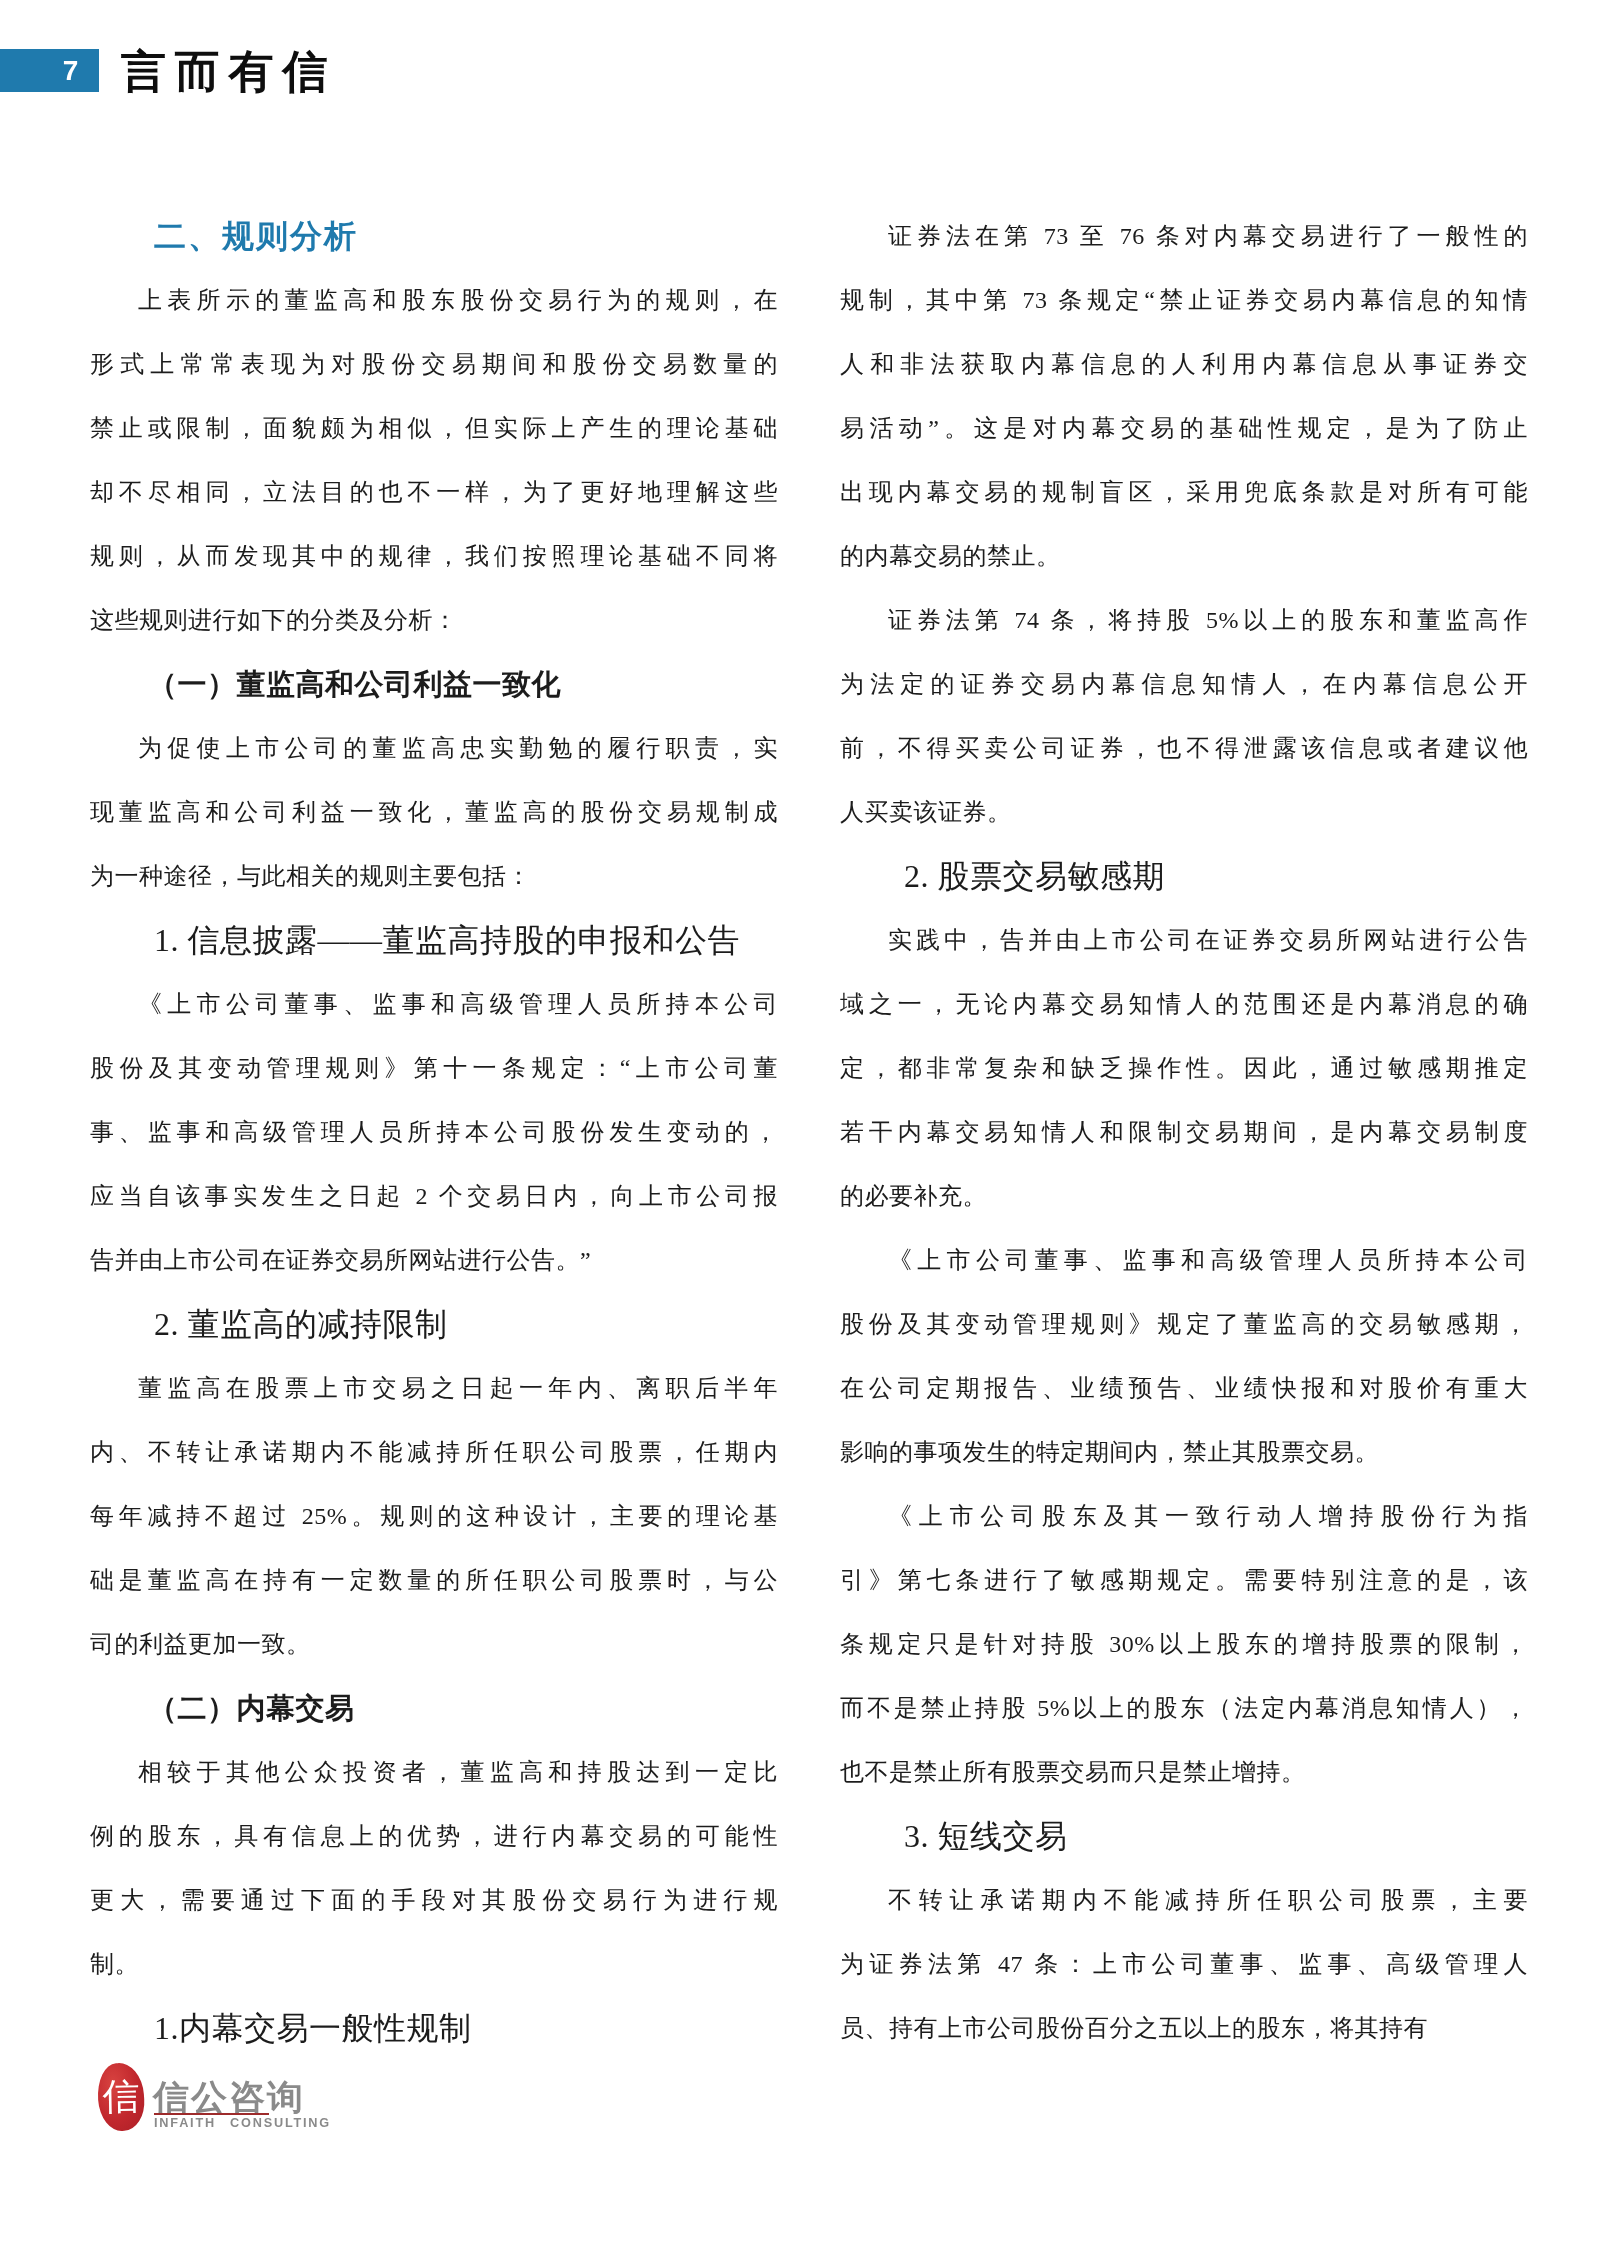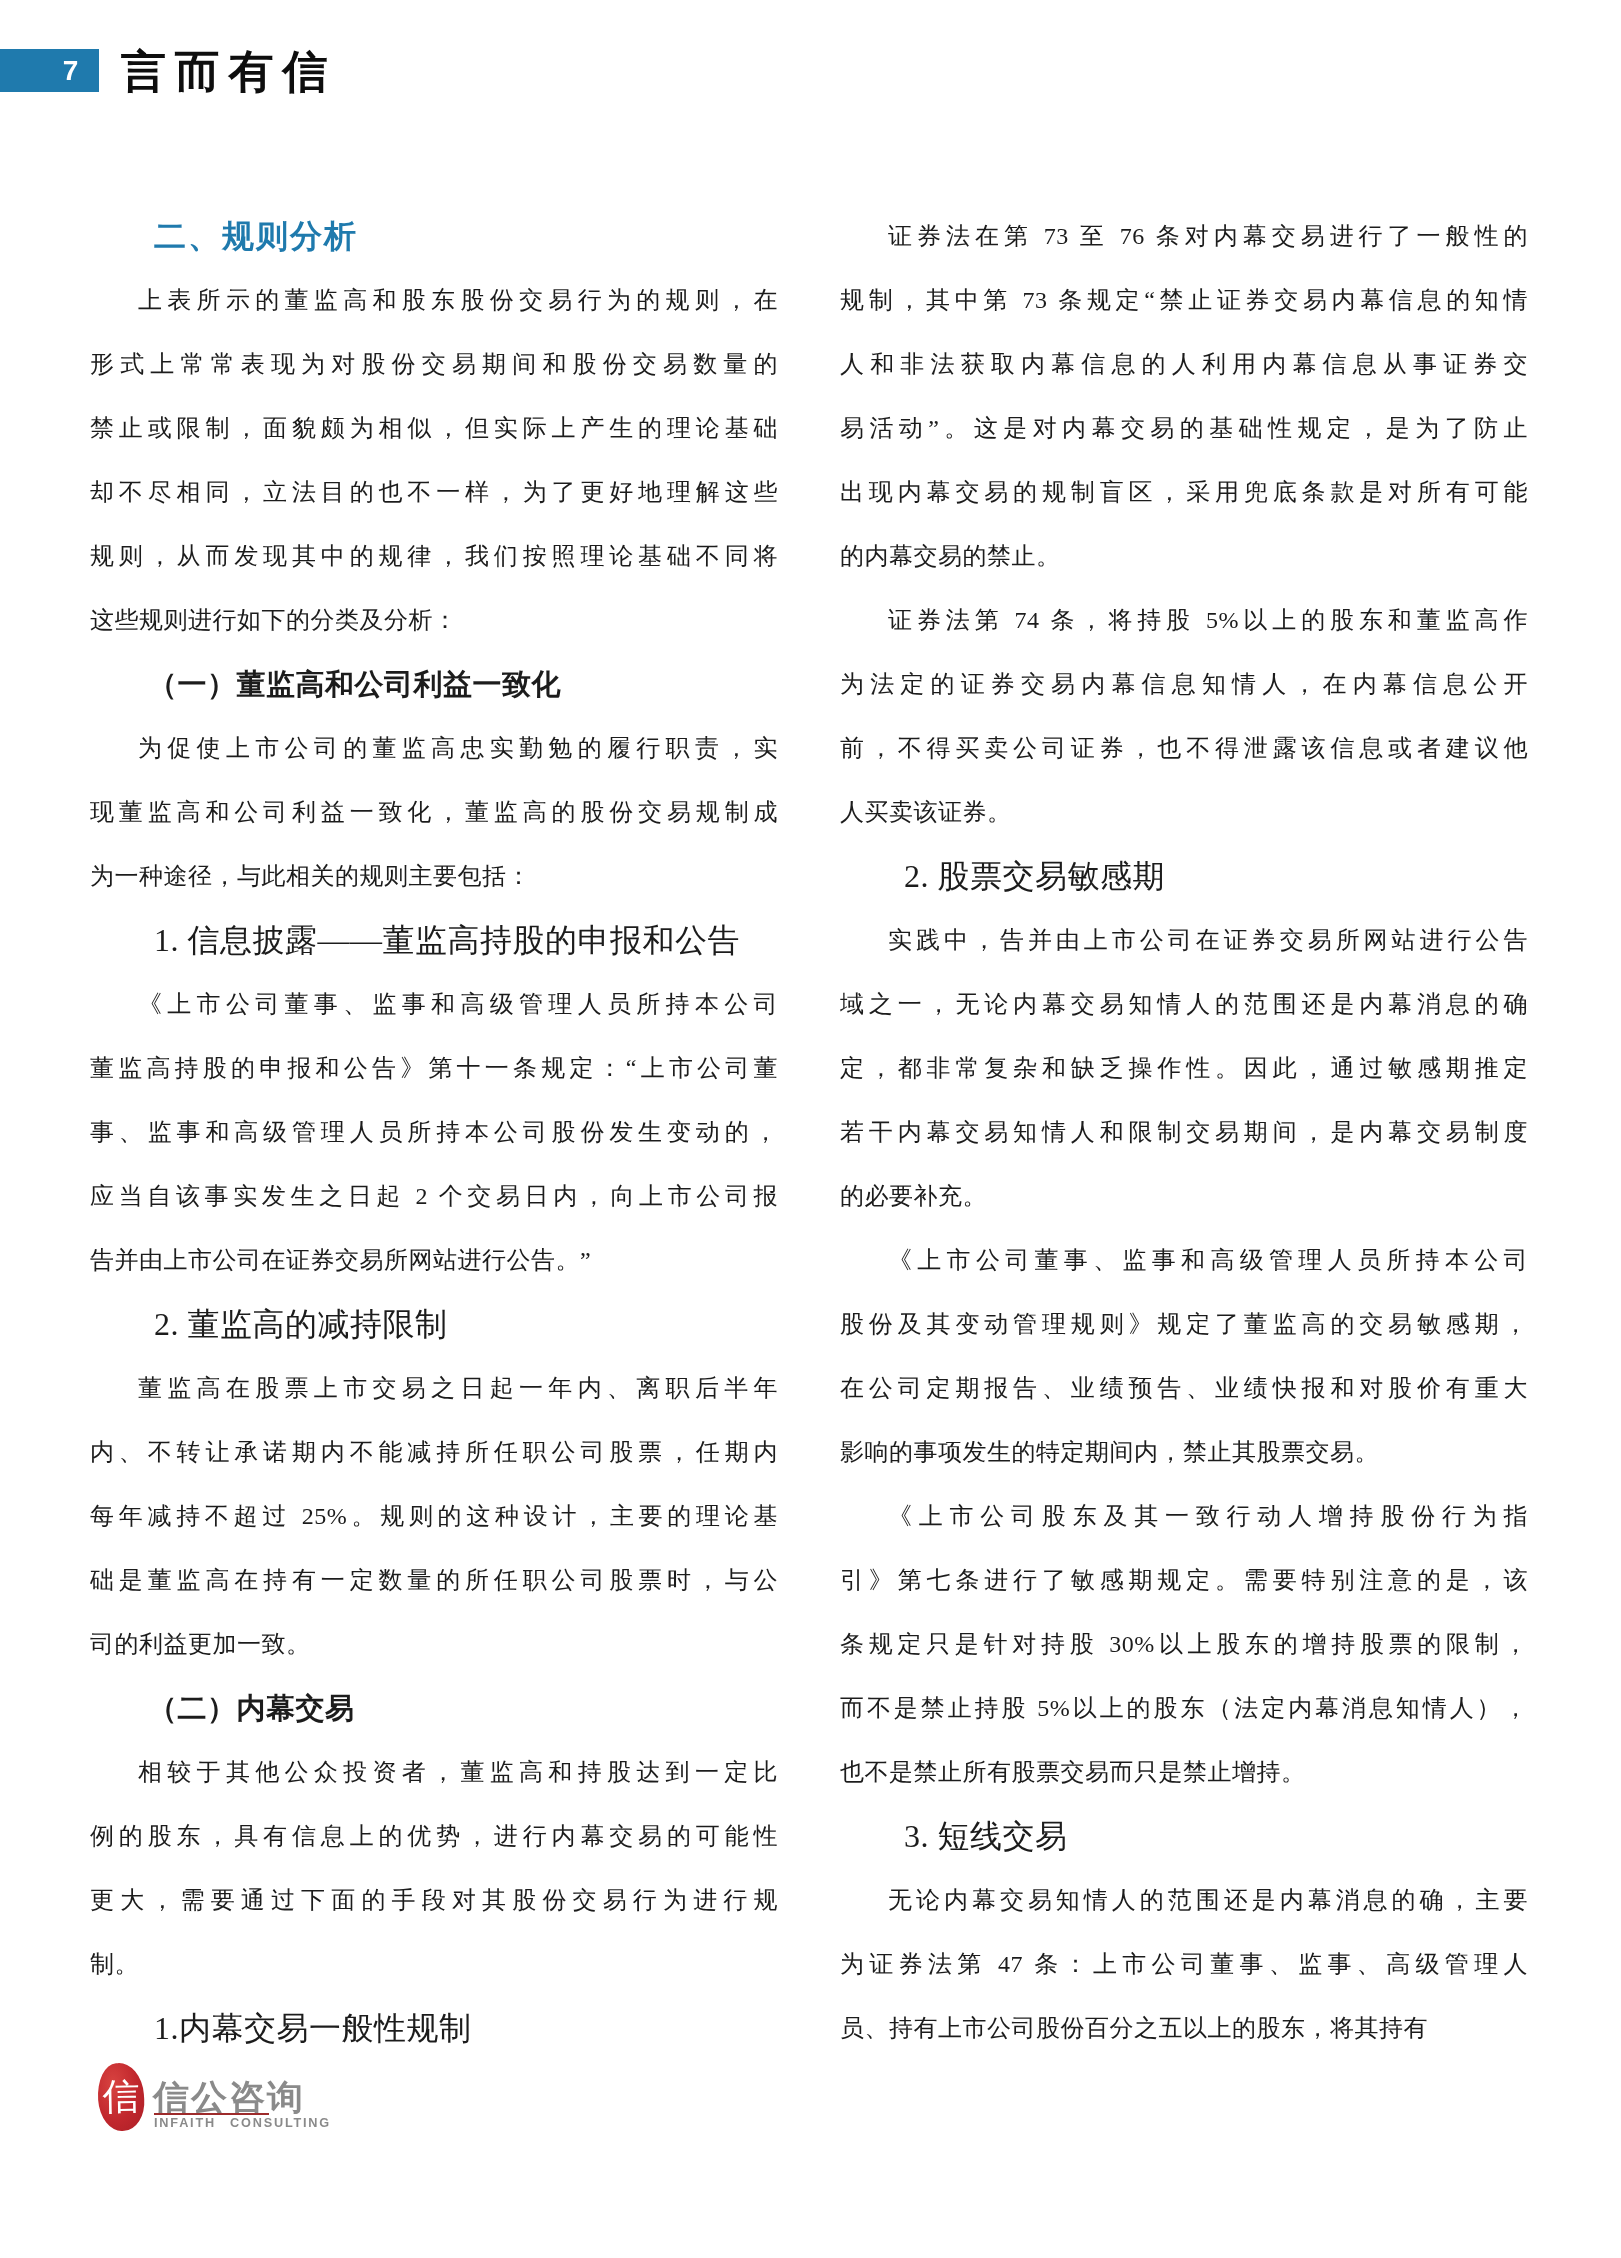--- a/index.html
+++ b/index.html
@@ -112,21 +112,21 @@
       <div class="line fill">禁止或限制，面貌颇为相似，但实际上产生的理论基础</div>
       <div class="line fill">却不尽相同，立法目的也不一样，为了更好地理解这些</div>
       <div class="line fill">规则，从而发现其中的规律，我们按照理论基础不同将</div>
       <div class="line">这些规则进行如下的分类及分析：</div>
       <div class="line indent h-bold">（一）董监高和公司利益一致化</div>
       <div class="line fill indent">为促使上市公司的董监高忠实勤勉的履行职责，实</div>
       <div class="line fill">现董监高和公司利益一致化，董监高的股份交易规制成</div>
       <div class="line">为一种途径，与此相关的规则主要包括：</div>
       <div class="line indent item">1. 信息披露——董监高持股的申报和公告</div>
       <div class="line fill indent">《上市公司董事、监事和高级管理人员所持本公司</div>
-      <div class="line fill">董监高持股的申报和公告》第十一条规定：“上市公司董</div>
+      <div class="line fill">股份及其变动管理规则》第十一条规定：“上市公司董</div>
       <div class="line fill">事、监事和高级管理人员所持本公司股份发生变动的，</div>
       <div class="line fill">应当自该事实发生之日起 2 个交易日内，向上市公司报</div>
       <div class="line">告并由上市公司在证券交易所网站进行公告。”</div>
       <div class="line indent item">2. 董监高的减持限制</div>
       <div class="line fill indent">董监高在股票上市交易之日起一年内、离职后半年</div>
       <div class="line fill">内、不转让承诺期内不能减持所任职公司股票，任期内</div>
       <div class="line fill">每年减持不超过 25%。规则的这种设计，主要的理论基</div>
       <div class="line fill">础是董监高在持有一定数量的所任职公司股票时，与公</div>
       <div class="line">司的利益更加一致。</div>
       <div class="line indent h-bold">（二）内幕交易</div>
@@ -156,21 +156,21 @@
       <div class="line fill indent">《上市公司董事、监事和高级管理人员所持本公司</div>
       <div class="line fill">股份及其变动管理规则》规定了董监高的交易敏感期，</div>
       <div class="line fill">在公司定期报告、业绩预告、业绩快报和对股价有重大</div>
       <div class="line">影响的事项发生的特定期间内，禁止其股票交易。</div>
       <div class="line fill indent">《上市公司股东及其一致行动人增持股份行为指</div>
       <div class="line fill">引》第七条进行了敏感期规定。需要特别注意的是，该</div>
       <div class="line fill">条规定只是针对持股 30%以上股东的增持股票的限制，</div>
       <div class="line fill">而不是禁止持股 5%以上的股东（法定内幕消息知情人），</div>
       <div class="line">也不是禁止所有股票交易而只是禁止增持。</div>
       <div class="line indent item">3. 短线交易</div>
-      <div class="line fill indent">无论内幕交易知情人的范围还是内幕消息的确，主要</div>
+      <div class="line fill indent">不转让承诺期内不能减持所任职公司股票，主要</div>
       <div class="line fill">为证券法第 47 条：上市公司董事、监事、高级管理人</div>
       <div class="line">员、持有上市公司股份百分之五以上的股东，将其持有</div>
     </div>
 
   <div class="footer-logo">
     <div class="seal">
       <div class="seal-char">信</div>
     </div>
     <div class="logo-cn">信公咨询</div>
     <div class="logo-rule"></div>

